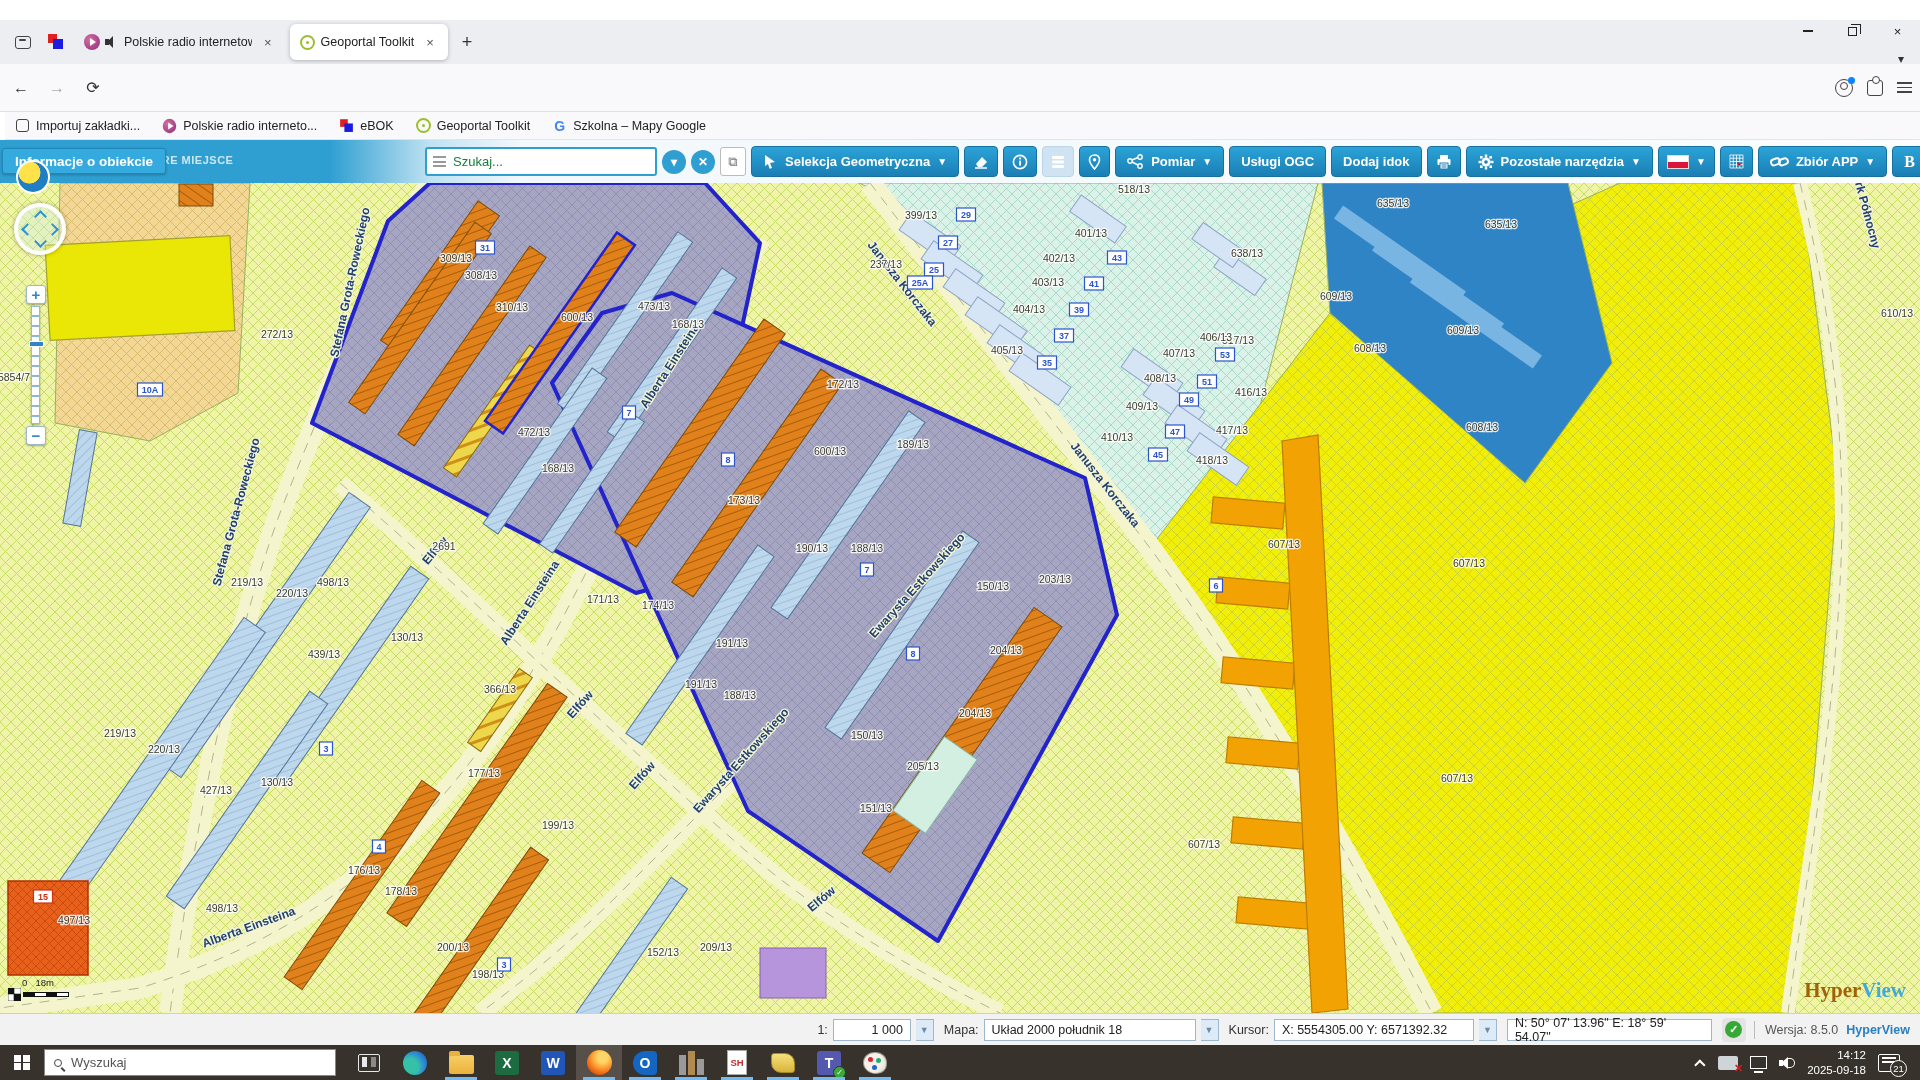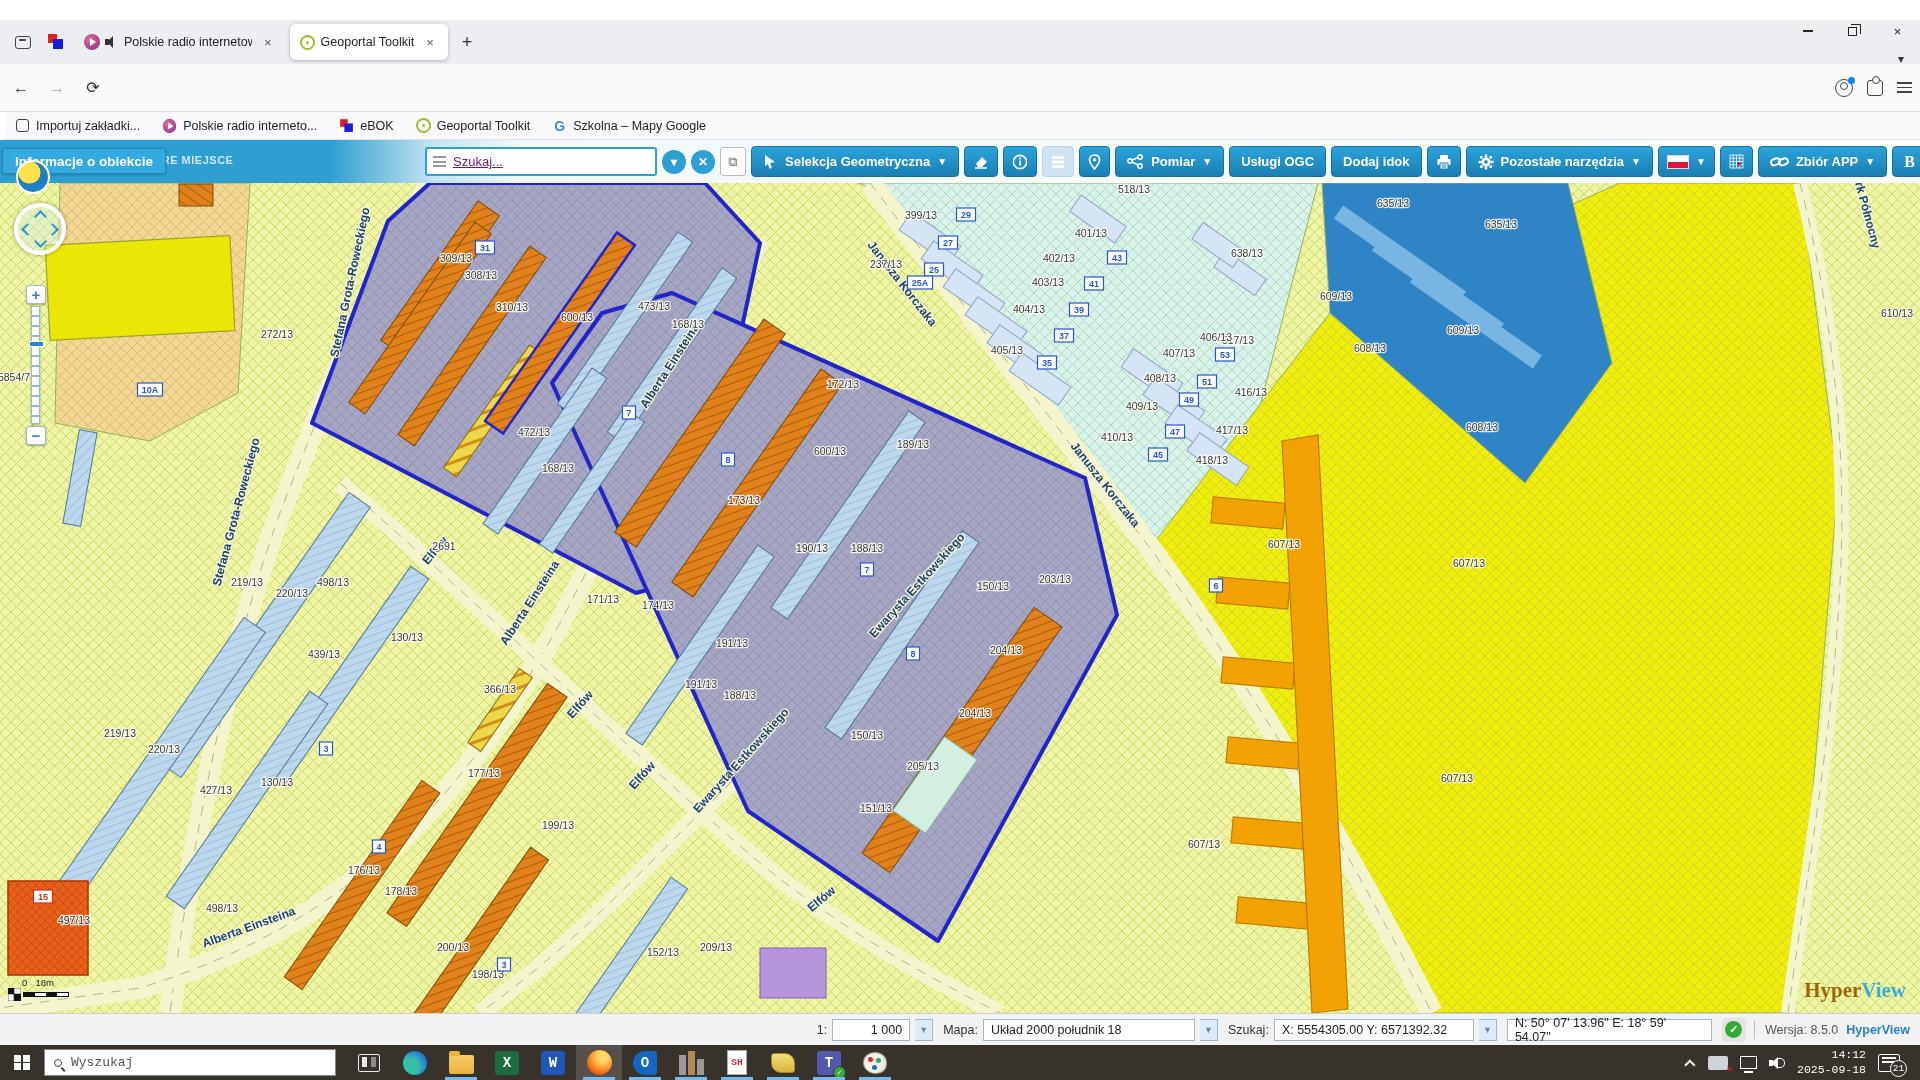--- a/index.html
+++ b/index.html
@@ -68,21 +68,21 @@
   
   .appheader { position:absolute; left:0; top:140px; width:1920px; height:43px; background:linear-gradient(90deg,#2f9fd2 0,#2f9fd2 330px,#bfe2f2 430px,#f2f8fc 520px,#fbfdfe 100%); z-index:40; }
   .brand { position:absolute; left:58px; top:11px; color:rgba(255,255,255,.75); font-weight:bold; font-size:15px; letter-spacing:1px; display:flex; align-items:center; gap:6px; }
   .brand .dm { font-size:11px; letter-spacing:.5px; }
   .brand .heart { width:10px; height:10px; background:rgba(255,255,255,.7); clip-path:polygon(50% 100%,0 35%,25% 0,50% 25%,75% 0,100% 35%); }
   .citylogo { position:absolute; left:16px; top:20px; width:34px; height:34px; border-radius:50%; background:radial-gradient(circle at 38% 35%,#ffe24a 0 40%,#1f7fc2 42% 72%,#0c4f86 100%); border:2px solid #fff; z-index:60; }
   .infotip { position:absolute; left:2px; top:8px; height:26px; background:#35aadf; border:1px solid #1f88b8; border-radius:3px; color:#fff; font-weight:bold; font-size:13.5px; display:flex; align-items:center; padding:0 12px; z-index:70; box-shadow:0 1px 3px rgba(0,0,0,.25); }
   .toolrow { position:absolute; left:425px; top:6px; height:31px; display:flex; align-items:center; gap:5px; }
   .srchbox { width:232px; height:29px; background:#fff; border:2px solid #2f9fd2; border-radius:3px; display:flex; align-items:center; padding:0 6px; gap:7px; }
   .srch-h i { display:block; width:13px; height:2px; background:#999; margin:2.5px 0; }
-  .srchbox .ph { color:#701a75; font-size:13px;text-decoration:underline; }
+  .srchbox .ph { color:#15803d; font-size:13px; }
   .cbtn { width:24px; height:24px; border-radius:50%; background:#2f9fd2; color:#fff; display:flex; align-items:center; justify-content:center; font-size:12px; font-weight:bold; }
   .pagebtn { width:26px; height:29px; background:#fff; border:1px solid #bbb; border-radius:3px; display:flex; align-items:center; justify-content:center; color:#777; font-size:13px; }
   .tbtn { height:31px; background:linear-gradient(#2ba3d8,#1a7fb4); border:1px solid #1670a0; border-radius:4px; color:#fff; font-weight:bold; font-size:13px; display:inline-flex; align-items:center; gap:7px; padding:0 11px; white-space:nowrap; }
   .tbtn.icon-only { padding:0 8px; }
   .tbtn.disabled { background:#cfe3f3; border-color:#b9d6ea; color:#eaf4fb; }
   .tbtn svg { display:block; }
   .caret { font-size:10px; }
   .flagpl { width:22px; height:14px; border:1px solid #ddd; display:flex; flex-direction:column; }
   .flagpl i { flex:1; } .flagpl .w { background:#fff; } .flagpl .r { background:#dc143c; }
   .bipbtn { font-size:16px; font-weight:bold; font-family:"Liberation Serif",serif; }
@@ -113,21 +113,21 @@
   .sb-spacer { margin-left:auto; }
   .sbox { background:#fff; border:1px solid #9db8cc; height:22px; display:flex; align-items:center; padding:0 7px; font-size:12.5px; color:#222; }
   .sdrop { width:18px; height:22px; background:#dcebf7; border:1px solid #9db8cc; border-left:none; color:#6b8aa5; font-size:9px; display:flex; align-items:center; justify-content:center; }
   .okchip { width:24px; height:24px; border-radius:4px; background:#e4e4e4; display:flex; align-items:center; justify-content:center; margin-right:8px; }
   .okcirc { width:17px; height:17px; border-radius:50%; background:#35a935; color:#fff; font-size:11px; font-weight:bold; display:flex; align-items:center; justify-content:center; }
   .sb-divider { width:1px; height:18px; background:#bbb; margin-right:10px; }
   .sb-ver { color:#555; margin-right:8px; }
   .sb-brand { color:#2a7fc0; font-weight:bold; margin-right:10px; }
 
   
-  .taskbar { position:absolute; left:0; top:1045px; width:1920px; height:35px; background:#38322c; display:flex; align-items:center; z-index:50;font-family:Liberation Mono, monospace; }
+  .taskbar { position:absolute; left:0; top:1045px; width:1920px; height:35px; background:#38322c; display:flex; align-items:center; z-index:50; }
   .startbtn { width:44px; height:35px; display:flex; align-items:center; justify-content:center; }
   .winlogo { display:grid; grid-template-columns:7px 7px; grid-template-rows:7px 7px; gap:1.5px; }
   .winlogo i { background:#fff; }
   .tsearch { width:292px; height:27px; background:#fff; border:1px solid #888; display:flex; align-items:center; padding:0 9px; gap:9px; color:#555; font-size:13px; }
   .mag { width:8px; height:8px; border:1.7px solid #444; border-radius:50%; position:relative; }
   .mag:before { content:""; position:absolute; left:7px; top:7px; width:5px; height:1.7px; background:#444; transform:rotate(45deg); transform-origin:0 0; }
   .tapps { display:flex; align-items:center; margin-left:10px; }
   .tapp { width:46px; height:35px; display:flex; align-items:center; justify-content:center; position:relative; }
   .tapp.active { background:#57504a; }
   .tapp .ul { position:absolute; left:7px; bottom:0; width:32px; height:3px; background:#76b9ed; }
@@ -698,21 +698,21 @@
       <span>1:</span>
       <span class="sbox" style="width:78px;justify-content:flex-end">1 000</span>
         <span class="sdrop">▼</span>
     </div>
     <div class="grp">
       <span>Mapa:</span>
       <span class="sbox" style="width:212px">Układ 2000 południk 18</span>
         <span class="sdrop">▼</span>
     </div>
     <div class="grp">
-      <span>Szukaj:</span>
+      <span>Kursor:</span>
       <span class="sbox" style="width:200px">X: 5554305.00  Y: 6571392.32</span>
         <span class="sdrop">▼</span>
     </div>
     <div class="grp">
       <span class="sbox" style="width:205px">N: 50° 07' 13.96" E: 18° 59' 54.07"</span>
     </div>
     <div class="okchip">
         <div class="okcirc">✓</div>
       </div>
     <div class="sb-divider"></div>

